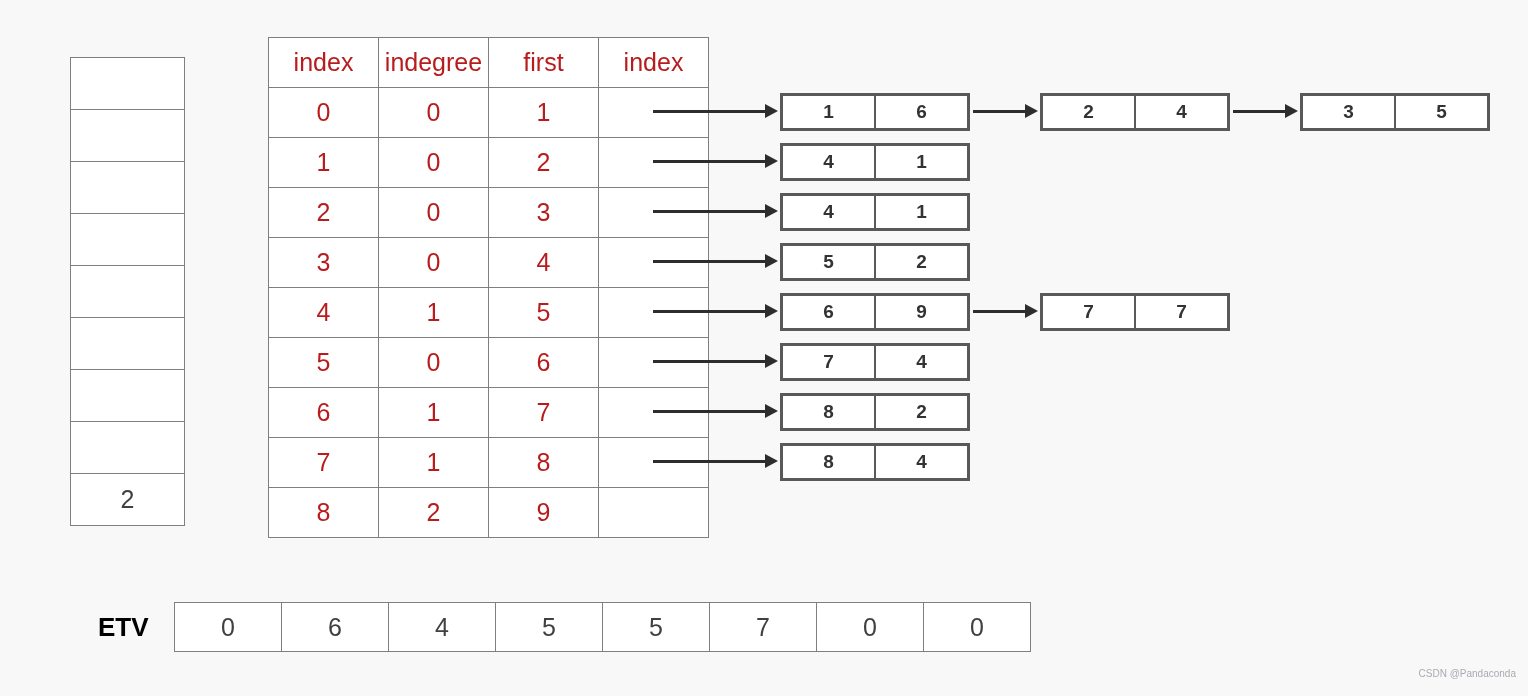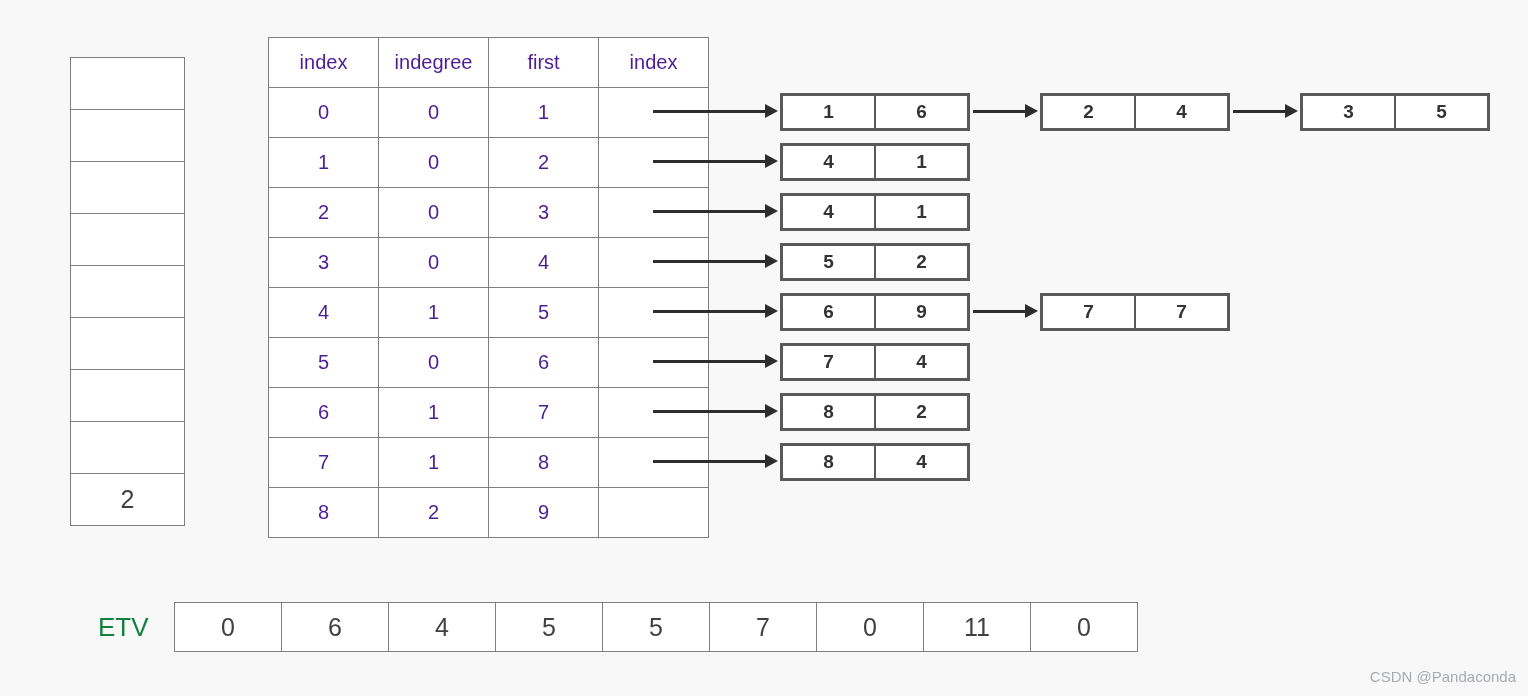--- a/index.html
+++ b/index.html
@@ -23,21 +23,21 @@
   }
   .stack-cell:first-child{margin-top:0;}
   
   table.adj{
     position:absolute;left:268px;top:37px;
     border-collapse:collapse;background:#ffffff;
   }
   table.adj th,table.adj td{
     box-sizing:border-box;width:110px;height:50px;padding:0;
     border:1px solid #7f7f7f;text-align:center;vertical-align:middle;
-    font-size:20px;font-weight:normal;color:#4c1d95;background:#ffffff;
+    font-size:25px;font-weight:normal;color:#b91c1c;background:#ffffff;
   }
   
   .node{
     position:absolute;box-sizing:border-box;
     width:190px;height:38px;
     border:3px solid #595959;background:#ffffff;
     display:flex;
   }
   .node-cell{
     flex:1;display:flex;align-items:center;justify-content:center;
@@ -48,34 +48,34 @@
   .arrow{position:absolute;height:3px;background:#2d2d2d;}
   .arrow::after{
     content:"";position:absolute;right:-13px;top:-6px;width:0;height:0;
     border-left:13px solid #2d2d2d;
     border-top:7px solid transparent;border-bottom:7px solid transparent;
   }
   
   .etv-label{
     position:absolute;left:98px;top:602px;height:50px;width:64px;
     display:flex;align-items:center;
-    font-size:26px;color:#15803d;
+    font-size:26px;color:#000000;font-weight:bold;
   }
   .etv-array{position:absolute;left:174px;top:602px;display:flex;}
   .etv-cell{
     box-sizing:border-box;width:108px;height:50px;margin-left:-1px;
     border:1px solid #7f7f7f;background:#ffffff;
     display:flex;align-items:center;justify-content:center;
     font-size:25px;color:#404040;
   }
   .etv-cell:first-child{margin-left:0;}
   
   .watermark{
     position:absolute;right:12px;top:668px;
-    font-size:15px;color:#a8abb0;
+    font-size:10px;color:#a8abb0;
   }
 </style>
 </head>
 <body>
 
 <div class="canvas">
 
   <div class="stack">
     <div class="stack-cell"></div>
     <div class="stack-cell"></div>
@@ -219,19 +219,18 @@
 
   <div class="etv-label">ETV</div>
   <div class="etv-array">
     <div class="etv-cell">0</div>
     <div class="etv-cell">6</div>
     <div class="etv-cell">4</div>
     <div class="etv-cell">5</div>
     <div class="etv-cell">5</div>
     <div class="etv-cell">7</div>
     <div class="etv-cell">0</div>
-    <div class="etv-cell">11</div>
     <div class="etv-cell">0</div>
   </div>
 
   <div class="watermark">CSDN @Pandaconda</div>
 
 </div>
 
 </body></html>

